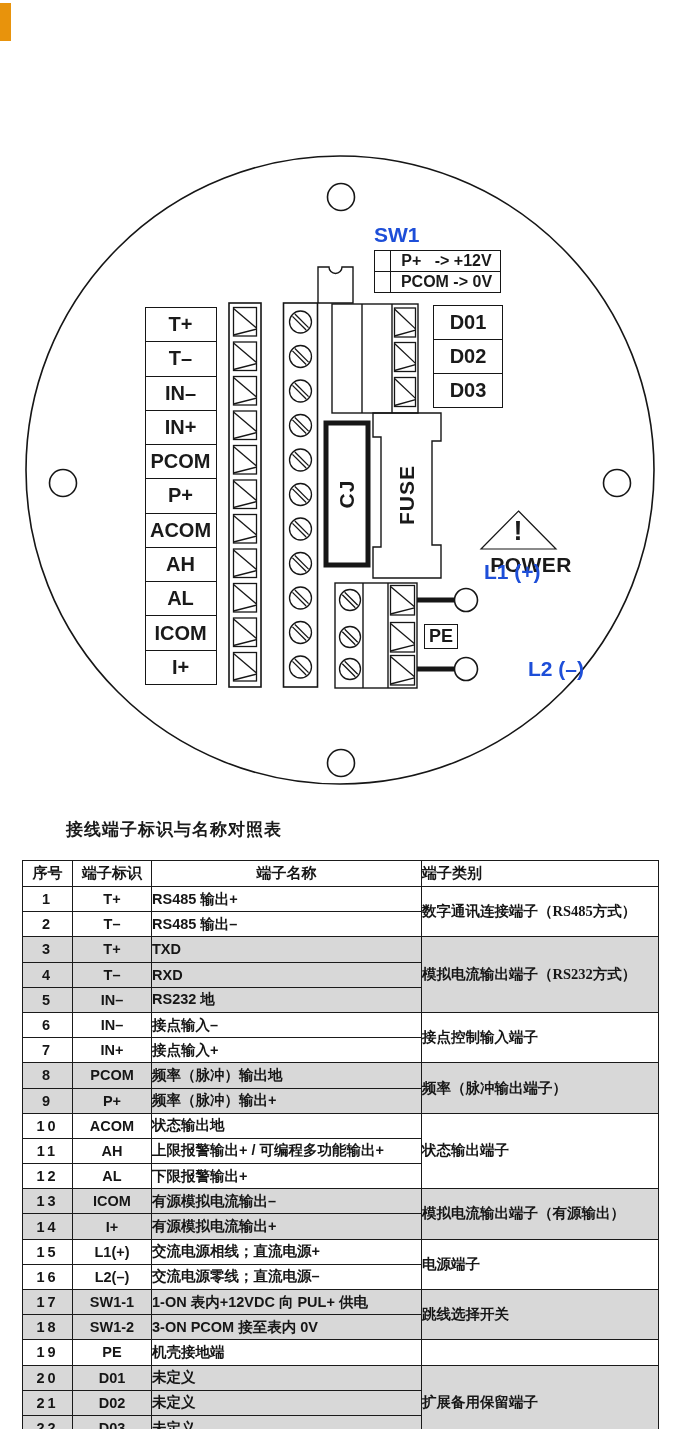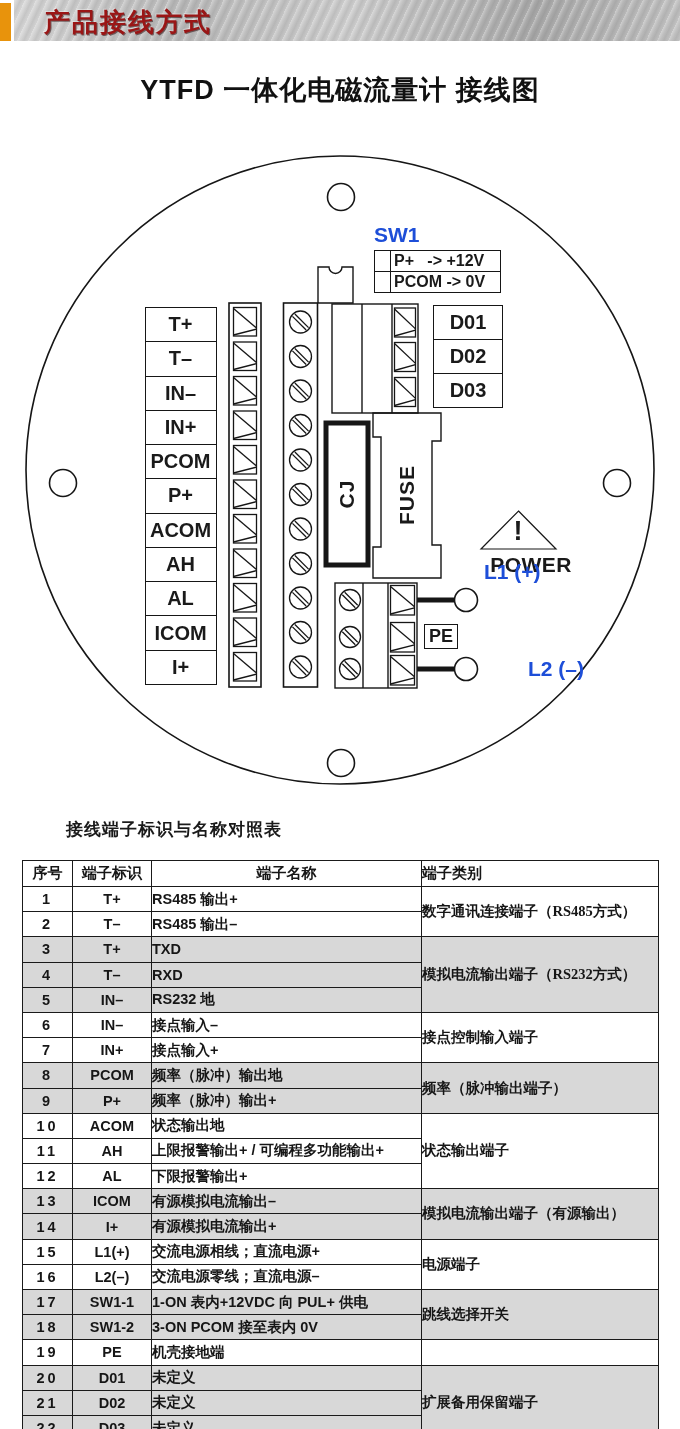--- a/index.html
+++ b/index.html
@@ -21,21 +21,21 @@
   svg.dsvg{position:absolute;left:0;top:0;}
   .dlabel{position:absolute;font-weight:bold;color:#1d4ed8;}
   .cellcol{position:absolute;border:1.6px solid #161616;box-sizing:border-box;display:flex;flex-direction:column;background:#fff;}
   .cellcol .cell{flex:1;display:flex;align-items:center;justify-content:center;
     font-weight:bold;font-size:20px;border-top:1.6px solid #161616;}
   .cellcol .cell:first-child{border-top:none;}
   .sw1box{position:absolute;left:374px;top:250px;width:127px;height:43px;border:1.7px solid #161616;
     box-sizing:border-box;background:#fff;}
   .sw1box .vtick{position:absolute;left:15px;top:0;bottom:0;border-left:1.4px solid #161616;}
   .sw1box .r{position:absolute;left:19px;width:105px;height:20px;font-size:16px;font-weight:bold;
-    white-space:pre;line-height:20px;}
+    white-space:pre;line-height:20px;text-align:center;}
   .sw1box .r1{top:0;}
   .sw1box .r2{top:21px;border-top:0;}
   .sw1box .hline{position:absolute;left:0;right:0;top:20px;border-top:1.4px solid #161616;}
   .cjtext,.fusetext{position:absolute;display:flex;align-items:center;justify-content:center;
     font-weight:bold;font-size:21px;letter-spacing:1px;}
   .pebox{position:absolute;left:424px;top:624px;width:34px;height:25px;border:1.7px solid #161616;
     box-sizing:border-box;display:flex;align-items:center;justify-content:center;
     font-size:18px;font-weight:bold;background:#fff;}
   .power-excl{position:absolute;left:508px;top:518px;width:20px;text-align:center;
     font-size:27px;font-weight:bold;line-height:1;}
@@ -54,25 +54,21 @@
   td.tname{text-align:left;padding-left:12px;}
   td.cat,th.cat{text-align:left;padding-left:9px;font-family:Liberation Serif, serif;}
   tr.shaded td{background:#d8d8d8;}
 </style>
 </head>
 <body>
 
 <div class="page">
 
   <div class="hdr-accent" style="background: rgb(232, 147, 12);"></div>
-  <div class="hdr-band">
-    <span class="hdr-title" style="color: rgb(154, 22, 22);">产品接线方式</span>
-  </div>
-
-  <div class="main-title">YTFD 一体化电磁流量计 接线图</div>
+
 
   <div class="diagram">
     <svg class="dsvg" width="680" height="810" viewBox="0 0 680 810">
       <g fill="none" stroke="#161616" stroke-width="1.6">
         <circle cx="340" cy="470" r="314"></circle>
         <circle cx="341" cy="197" r="13.5"></circle>
         <circle cx="63" cy="483" r="13.5"></circle>
         <circle cx="617" cy="483" r="13.5"></circle>
         <circle cx="341" cy="763" r="13.5"></circle>
 

